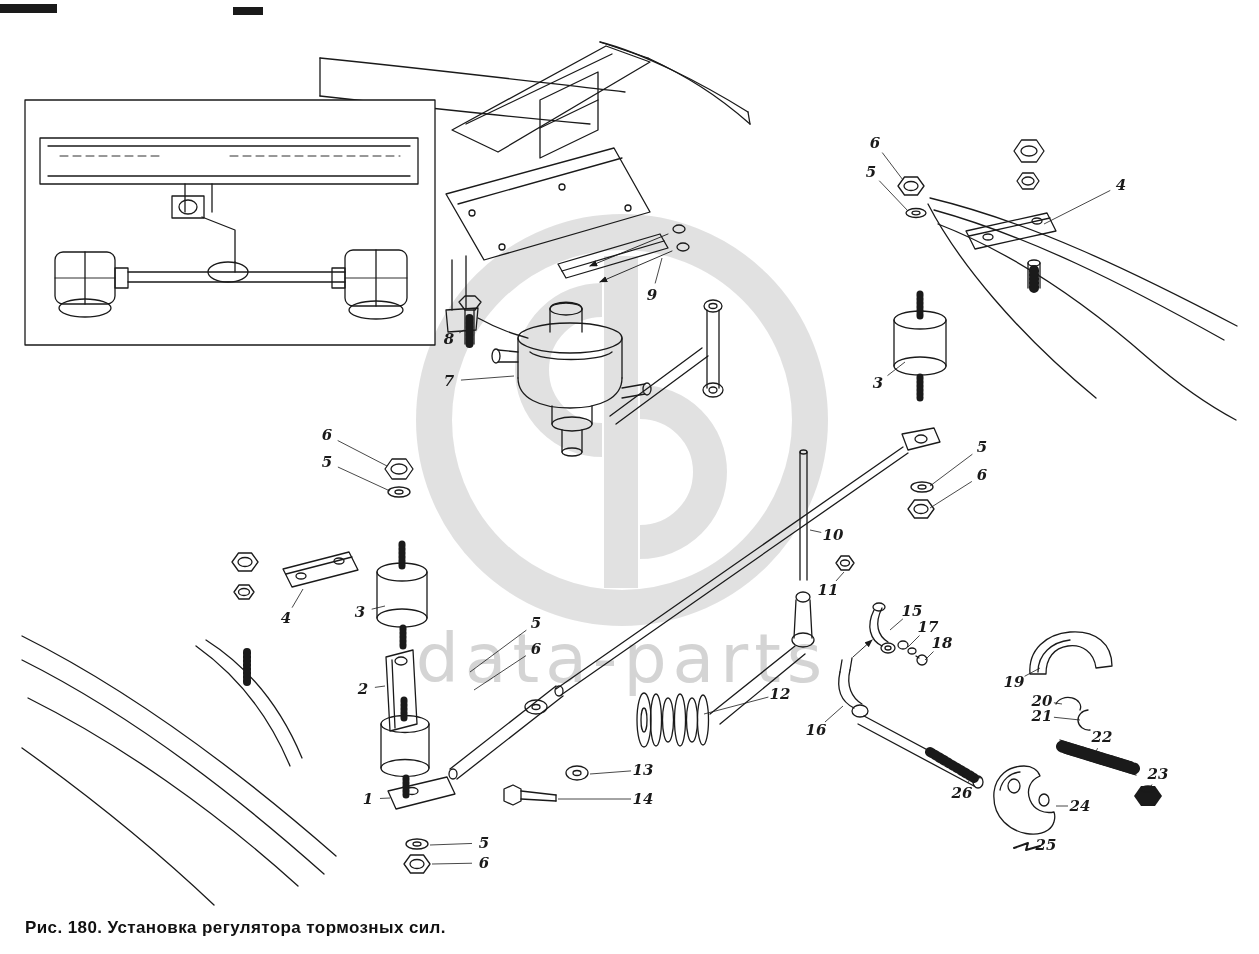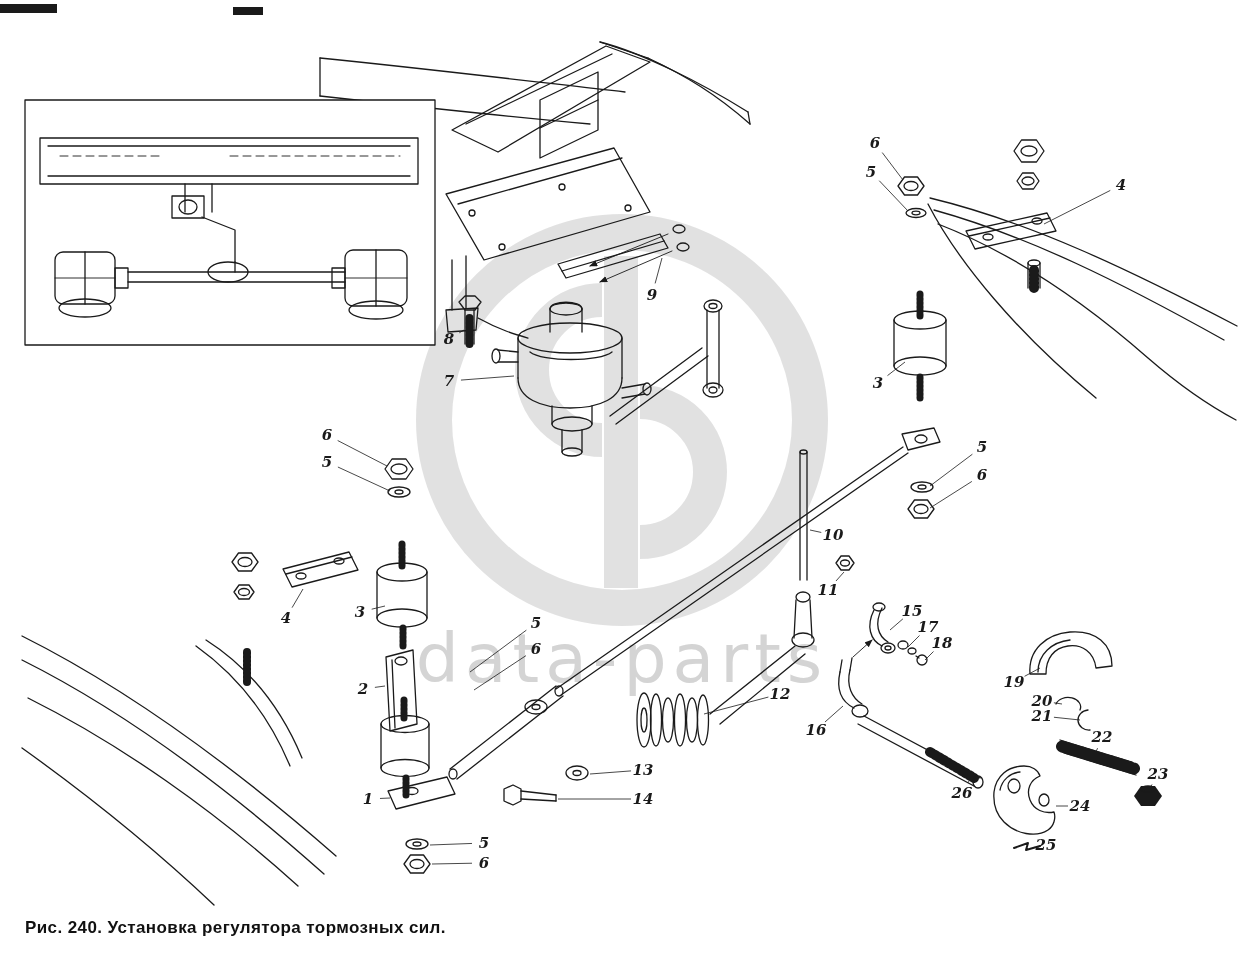--- a/index.html
+++ b/index.html
@@ -402,15 +402,15 @@
         <text x="368" y="804" text-anchor="middle" class="callout-text">1</text>
         <line x1="1034.1632729140142" y1="846.9727878476643" x2="1034" y2="847" class="leader"></line>
         <text x="1046" y="850" text-anchor="middle" class="callout-text">25</text>
         <line x1="472.0082219947988" y1="843.4441399261185" x2="430" y2="845" class="leader"></line>
         <text x="484" y="848" text-anchor="middle" class="callout-text">5</text>
         <line x1="472.0022183196418" y1="863.2307265707761" x2="432" y2="864" class="leader"></line>
         <text x="484" y="868" text-anchor="middle" class="callout-text">6</text>
       </g>
 </svg>
 
-<div id="caption">Рис. 240. Установка регулятора тормозных сил.</div>
+<div id="caption">Рис. 180. Установка регулятора тормозных сил.</div>
 
 </div>
 
 </body></html>

